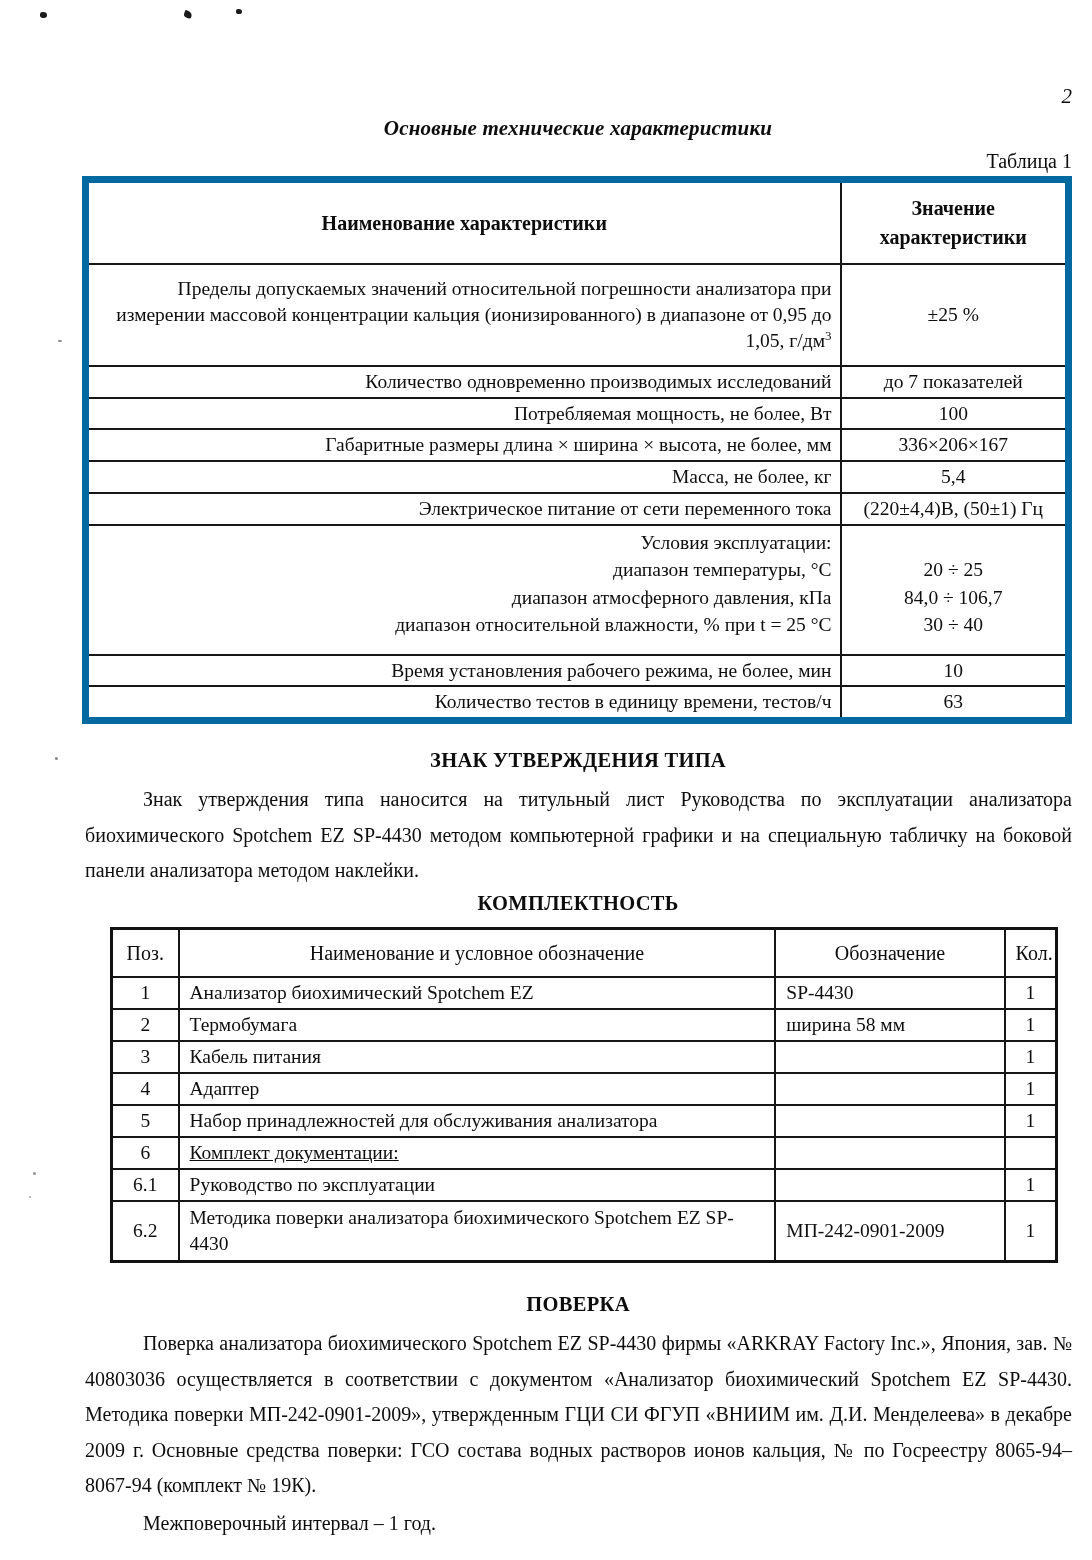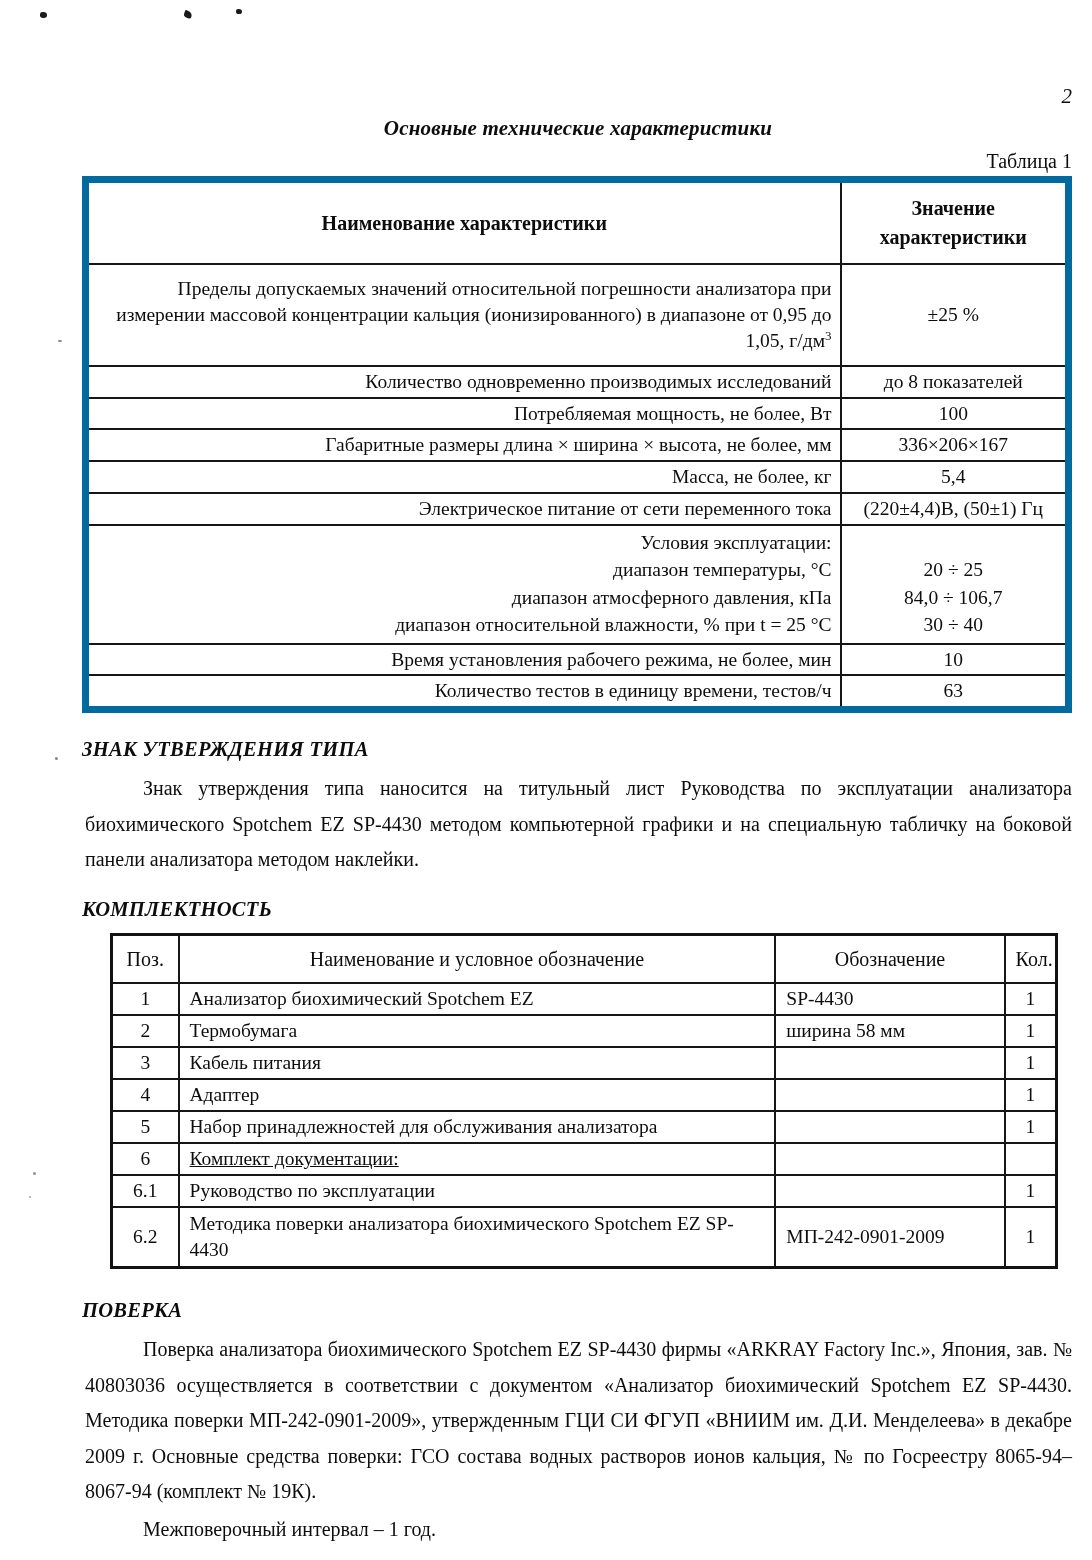--- a/index.html
+++ b/index.html
@@ -37,32 +37,32 @@
   td{border:2px solid #161616;font-size:19.5px;line-height:1.32;}
   .t1{width:990px;margin-top:3px;border:7px solid #0369a1;}
   .t1 td{padding:2px 8px;vertical-align:middle;text-align:right;}
   .t1 .col-name{width:755px;}
   .t1 .head td{
     text-align:center;font-weight:bold;height:76px;font-size:20px;line-height:1.45;
   }
   .t1 .val{text-align:center;}
   .t1 .r-tall td{height:96px;}
   .t1 .r td{height:24px;}
-  .t1 .cond td{vertical-align:top;padding-top:3px;padding-bottom:4px;}
+  .t1 .cond td{vertical-align:top;padding-top:3px;padding-bottom:15px;}
   .t1 .cond .ln{height:27.5px;line-height:27.5px;white-space:nowrap;}
   .t1 .cond .sub{padding-left:56px;}
   .sect{
-    text-align:left;font-weight:bold;font-size:20.5px;letter-spacing:0.3px;font-style:italic;
+    text-align:center;font-weight:bold;font-size:20.5px;letter-spacing:0.3px;
   }
   .sect.znak{margin-top:25px;}
   .para{
     font-size:20px;line-height:1.78;text-align:justify;
     text-indent:58px;margin:10px 2px 0 3px;
   }
-  .sect.kompl{margin-top:20px;}
+  .sect.kompl{margin-top:3px;}
   .t2{width:948px;margin:12px 0 0 28px;border:3px solid #121212;}
   .t2 td{padding:2px 10px;vertical-align:middle;}
   .t2 .c-pos{width:62px;}
   .t2 .c-name{width:552px;}
   .t2 .c-des{width:212px;}
   .t2 .c-qty{width:48px;}
   .t2 .head td{text-align:center;height:42px;font-size:20px;}
   .t2 .pos,.t2 .qty{text-align:center;}
   .t2 tr td{height:26px;}
   .t2 .r62 td{height:54px;}
@@ -109,21 +109,21 @@
     <tr class="head">
       <td>Наименование характеристики</td>
       <td>Значение характеристики</td>
     </tr>
     <tr class="r-tall">
       <td><span>Пределы допускаемых значений относительной погрешности анализатора при измерении массовой концентрации кальция (ионизированного) в диапазоне от 0,95 до 1,05, г/дм</span><sup>3</sup></td>
       <td class="val">±25 %</td>
     </tr>
     <tr class="r">
       <td>Количество одновременно производимых исследований</td>
-      <td class="val">до 8 показателей</td>
+      <td class="val">до 7 показателей</td>
     </tr>
     <tr class="r">
       <td>Потребляемая мощность, не более, Вт</td>
       <td class="val">100</td>
     </tr>
     <tr class="r">
       <td>Габаритные размеры длина × ширина × высота, не более, мм</td>
       <td class="val">336×206×167</td>
     </tr>
     <tr class="r">

